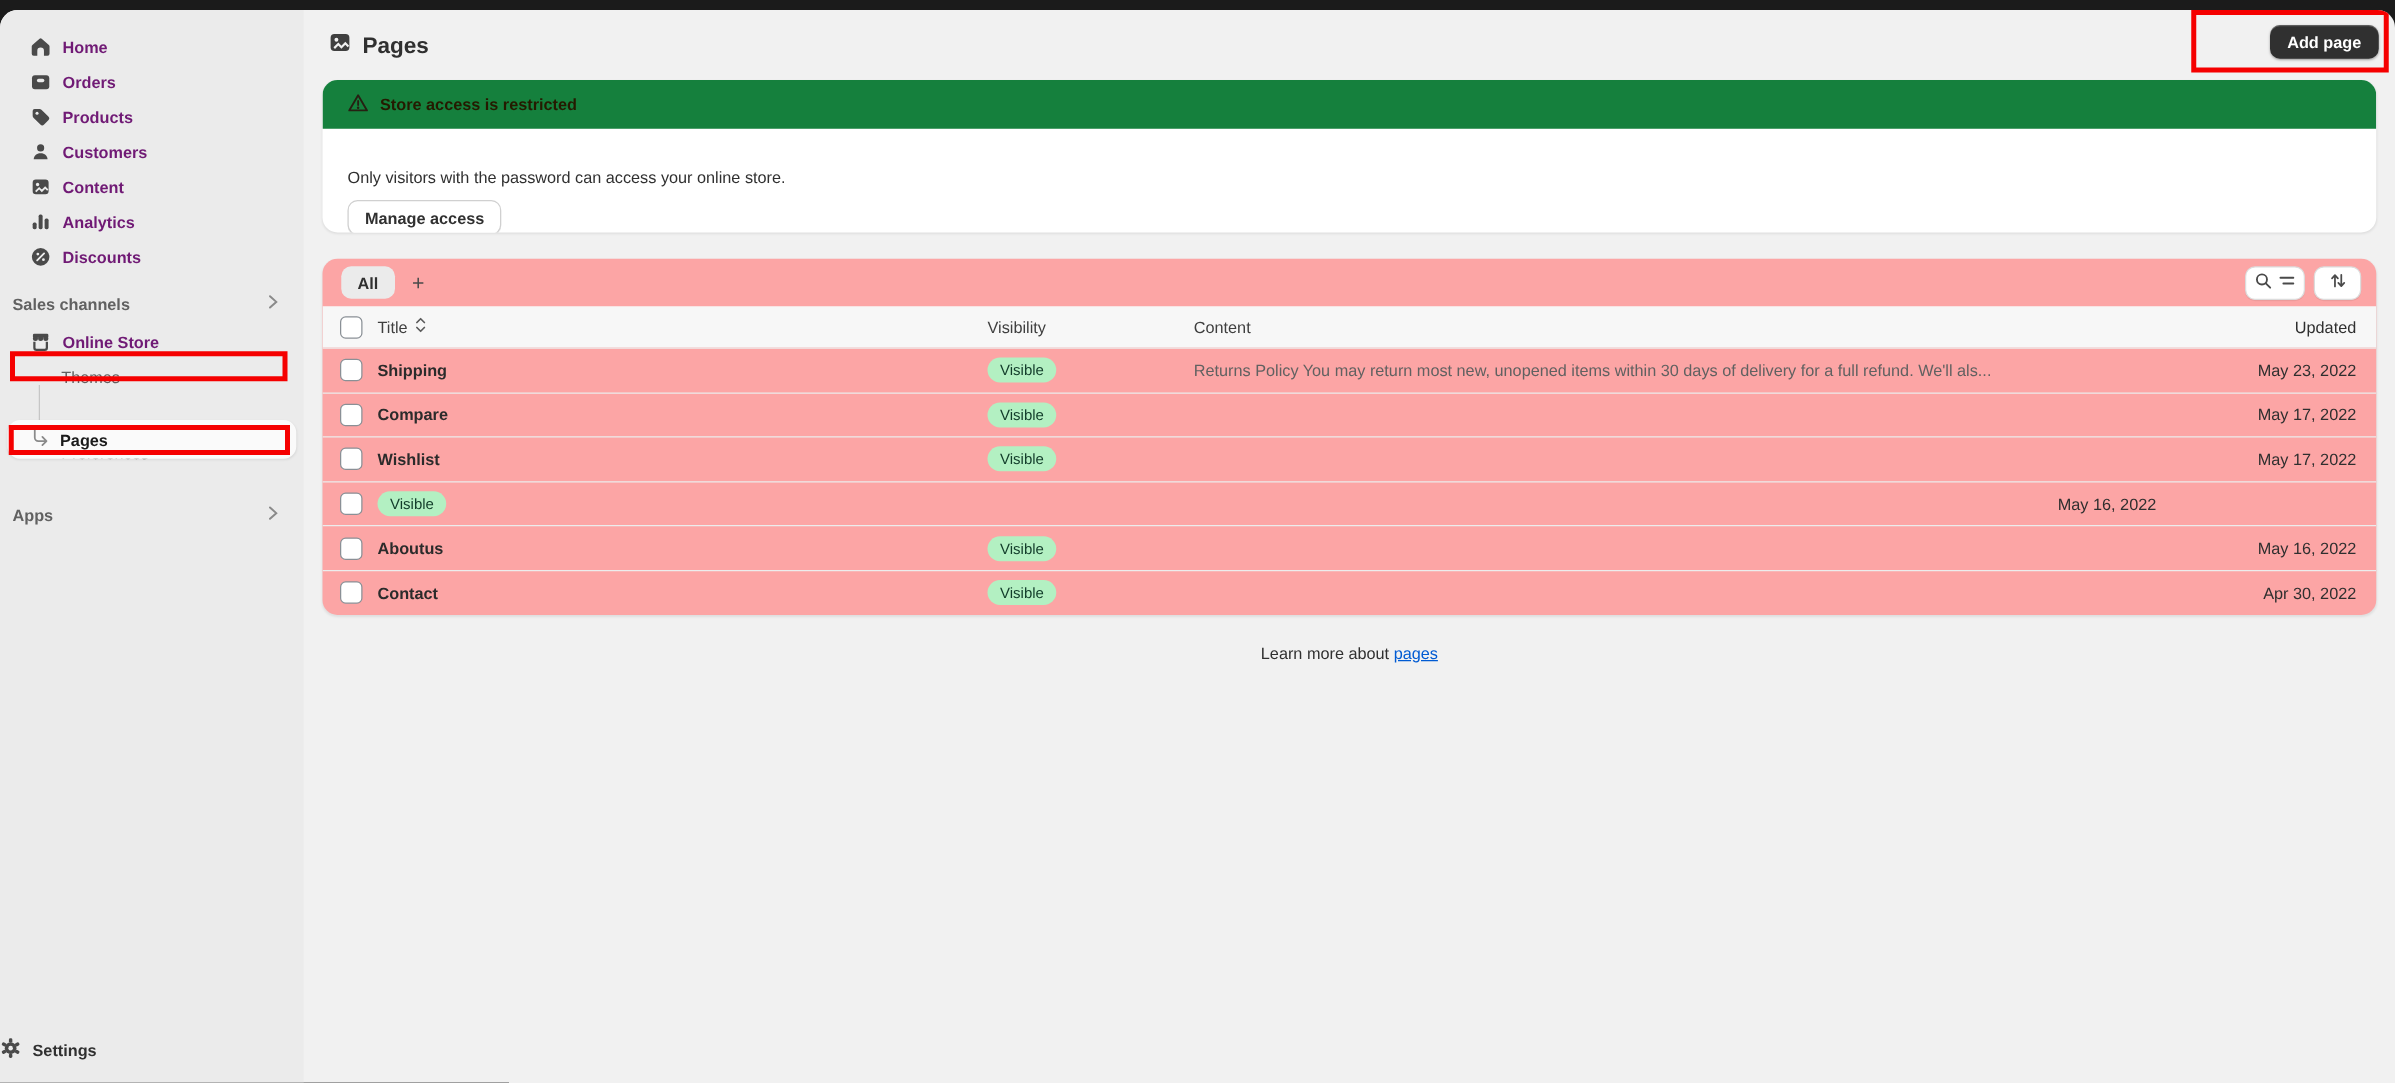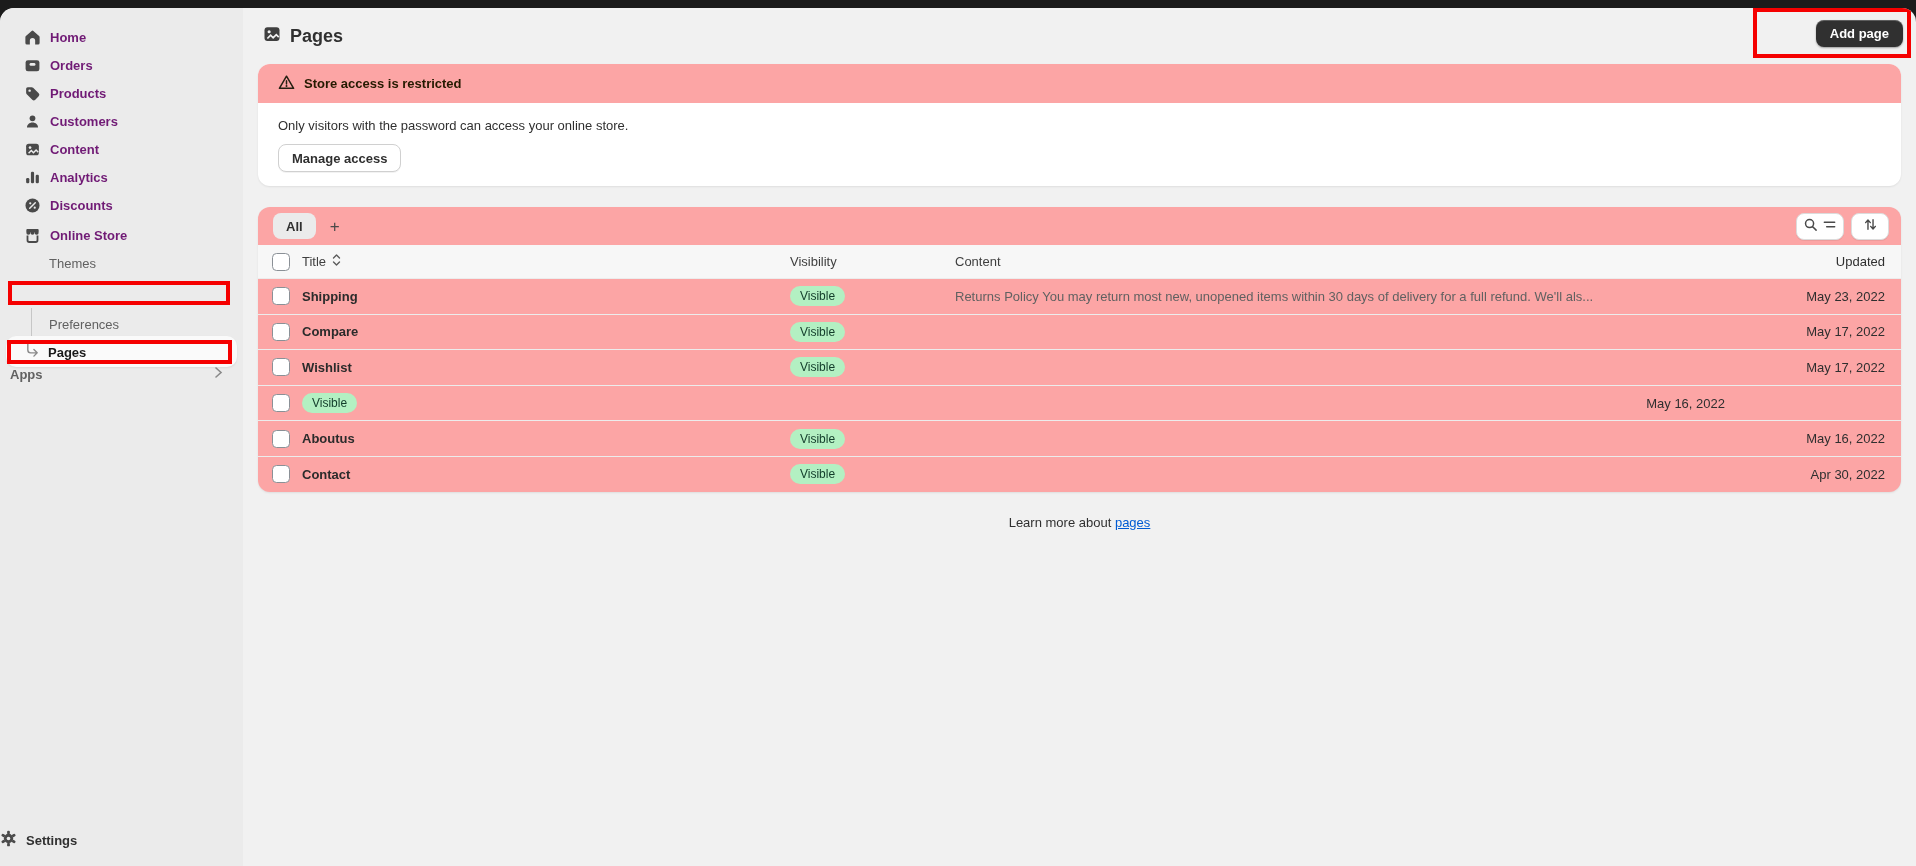--- a/index.html
+++ b/index.html
@@ -35,23 +35,23 @@
   .main { position:absolute; left:243px; top:0; width:1673px; height:100%; }
   .page-title { position:absolute; left:19px; top:16px; display:flex; align-items:center;
     gap:8px; font-size:18px; font-weight:700; color:#303030; }
   .add-btn { position:absolute; right:13px; top:12px; height:27px; padding:0 14px;
     background:#303030; color:#fff; font-weight:700; font-size:13px; border:none;
     border-radius:8px; cursor:pointer;
     box-shadow:inset 0 1px 0 rgba(255,255,255,.22), 0 1px 2px rgba(0,0,0,.35); }
 
   .banner { position:absolute; left:15px; top:56px; width:1643px; height:122px;
     background:#fff; border-radius:12px; overflow:hidden; box-shadow:0 1px 2px rgba(0,0,0,.08); }
-  .banner-head { height:39px; background:#fca5a5; display:flex; align-items:center;
+  .banner-head { height:39px; background:#15803d; display:flex; align-items:center;
     gap:9px; padding-left:20px; font-weight:700; color:#251a00; }
-  .banner-body { padding:15px 20px 0; color:#303030; }
+  .banner-body { padding:15px 20px 0; color:#303030;margin-top:16px; }
   .manage-btn { margin-top:11px; height:28px; padding:0 13px; background:#fff;
     border:1px solid #d0d0d0; border-radius:8px; font-weight:700; font-size:13px;
     color:#303030; cursor:pointer; box-shadow:0 1px 0 rgba(0,0,0,.05); }
 
   .table-card { position:absolute; left:15px; top:199px; width:1643px; height:285px;
     background:#fca5a5; border-radius:12px; overflow:hidden; box-shadow:0 1px 2px rgba(0,0,0,.08); }
   .tabs-row { height:38px; display:flex; align-items:center; padding:0 12px; }
   .tab-all { height:26px; padding:0 13px; display:flex; align-items:center;
     background:#ebebeb; border-radius:8px; font-weight:700; margin-left:3px; cursor:pointer; }
   .tab-add { margin-left:14px; font-size:17px; color:#4a4a4a; cursor:pointer; line-height:1; }
@@ -137,20 +137,26 @@
       <div class="nav-item">
         <span class="ic"><svg width="17" height="17" viewBox="0 0 16 16">
               <circle cx="8" cy="8" r="6.6" fill="#4a4a4a"></circle>
               <path d="M10.6 5.4L5.4 10.6" stroke="#ebebeb" stroke-width="1.4" stroke-linecap="round"></path>
               <circle cx="5.9" cy="5.9" r="1.05" fill="#ebebeb"></circle>
               <circle cx="10.1" cy="10.1" r="1.05" fill="#ebebeb"></circle>
             </svg></span>
         <span>Discounts</span>
       </div>
 
+      <div class="section-head mt10">
+        <span>Sales channels</span>
+        <span><svg width="9" height="13" viewBox="0 0 9 13">
+              <path d="M2 2l5 4.5L2 11" fill="none" stroke="#8a8a8a" stroke-width="1.6" stroke-linecap="round"></path>
+            </svg></span>
+      </div>
 
       <div class="nav-item mt2">
         <span class="ic"><svg width="17" height="17" viewBox="0 0 16 16">
               <g fill="#4a4a4a">
                 <rect x="2.2" y="1.8" width="11.6" height="3.1" rx="1"></rect>
                 <circle cx="4.1" cy="5.4" r="1.9"></circle>
                 <circle cx="8" cy="5.4" r="1.9"></circle>
                 <circle cx="11.9" cy="5.4" r="1.9"></circle>
               </g>
               <path d="M3.3 7.9v4.6A1.6 1.6 0 0 0 4.9 14.1h6.2a1.6 1.6 0 0 0 1.6-1.6V7.9" fill="none" stroke="#4a4a4a" stroke-width="1.7"></path>

